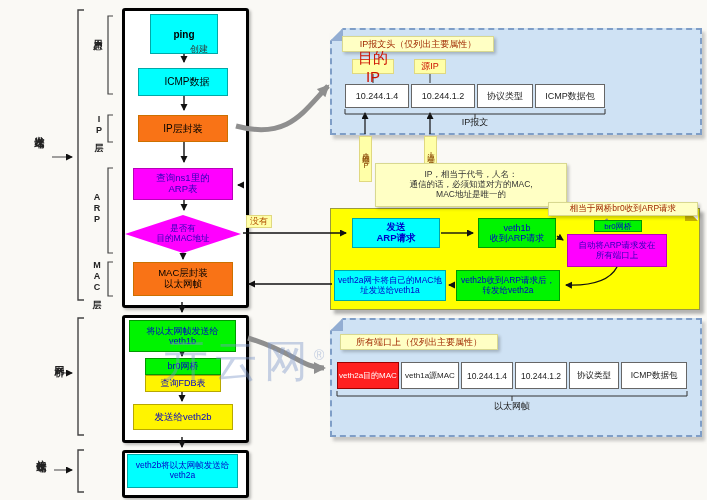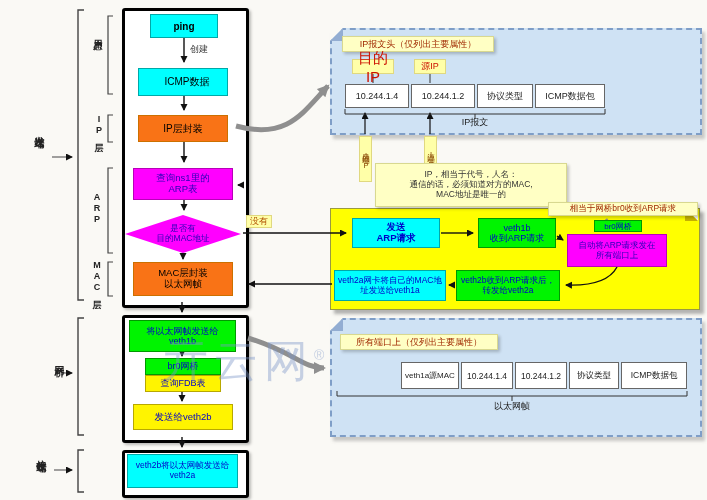--- a/index.html
+++ b/index.html
@@ -113,21 +113,21 @@
   </svg>
 
   <div class="abs raillabel vert" style="left:32px;top:128px;">发送端</div>
   <div class="abs raillabel vert" style="left:52px;top:358px;">网桥</div>
   <div class="abs raillabel vert" style="left:34px;top:452px;">接收端</div>
   <div class="abs raillabel vert" style="left:91px;top:32px;font-size:9px;">用户态</div>
   <div class="abs raillabel vert" style="left:92px;top:114px;font-size:9px;">IP层</div>
   <div class="abs raillabel vert" style="left:92px;top:192px;font-size:9px;">ARP</div>
   <div class="abs raillabel vert" style="left:90px;top:260px;font-size:9px;">MAC层</div>
 
-  <div class="abs box cyan flowbox" style="left:150px;top:14px;width:68px;height:24px;font-weight:bold;">ping</div>
+  <div class="abs box cyan flowbox" style="left:150px;top:14px;width:68px;height:40px;font-weight:bold;">ping</div>
   <div class="abs" style="left:190px;top:43px;font-size:9px;color:#333;z-index:6;">创建</div>
   <div class="abs box cyan flowbox" style="left:138px;top:68px;width:90px;height:28px;padding-left:8px;">ICMP数据</div>
   <div class="abs box orange flowbox" style="left:138px;top:115px;width:90px;height:27px;">IP层封装</div>
   <div class="abs box magenta flowbox ml" style="left:133px;top:168px;width:100px;height:32px;font-size:9.5px;">查询ns1里的
 ARP表</div>
   <div class="abs box diamond ml" style="left:125px;top:215px;width:116px;height:38px;font-size:8.5px;">是否有
 目的MAC地址</div>
   <div class="abs box orange flowbox ml" style="left:133px;top:262px;width:100px;height:34px;font-size:9.5px;">MAC层封装
 以太网帧</div>
 
@@ -163,20 +163,21 @@
 收到ARP请求</div>
   <div class="abs box green flowbox" style="left:594px;top:220px;width:48px;height:12px;font-size:8px;">br0网桥</div>
   <div class="abs box magenta flowbox ml" style="left:567px;top:234px;width:100px;height:33px;font-size:8.5px;">自动将ARP请求发在
 所有端口上</div>
   <div class="abs box green flowbox ml" style="left:456px;top:270px;width:104px;height:31px;font-size:8.5px;">veth2b收到ARP请求后，
 转发给veth2a</div>
   <div class="abs box cyan-blue flowbox ml" style="left:334px;top:270px;width:112px;height:31px;font-size:8.5px;">veth2a网卡将自己的MAC地
 址发送给veth1a</div>
 
   <div class="abs box sticky" style="left:340px;top:334px;width:158px;height:16px;font-size:9px;color:#a02800;">所有端口上（仅列出主要属性）</div>
+  <div class="abs box redbox flowbox" style="left:337px;top:362px;width:62px;height:27px;font-size:8px;padding:1px;">veth2a目的MAC</div>
   <div class="abs box field flowbox" style="left:401px;top:362px;width:58px;height:27px;font-size:8px;padding:1px;">veth1a源MAC</div>
   <div class="abs box field flowbox" style="left:461px;top:362px;width:52px;height:27px;font-size:8.5px;">10.244.1.4</div>
   <div class="abs box field flowbox" style="left:515px;top:362px;width:52px;height:27px;font-size:8.5px;">10.244.1.2</div>
   <div class="abs box field flowbox" style="left:569px;top:362px;width:50px;height:27px;font-size:8.5px;">协议类型</div>
   <div class="abs box field flowbox" style="left:621px;top:362px;width:66px;height:27px;font-size:8.5px;">ICMP数据包</div>
   <div class="abs box" style="left:487px;top:400px;width:50px;height:12px;font-size:9px;color:#222;z-index:6;">以太网帧</div>
 
   <div id="watermark" class="abs" style="left:130px;top:332px;">
     <span>亓云网</span><sup>®</sup>
   </div>

